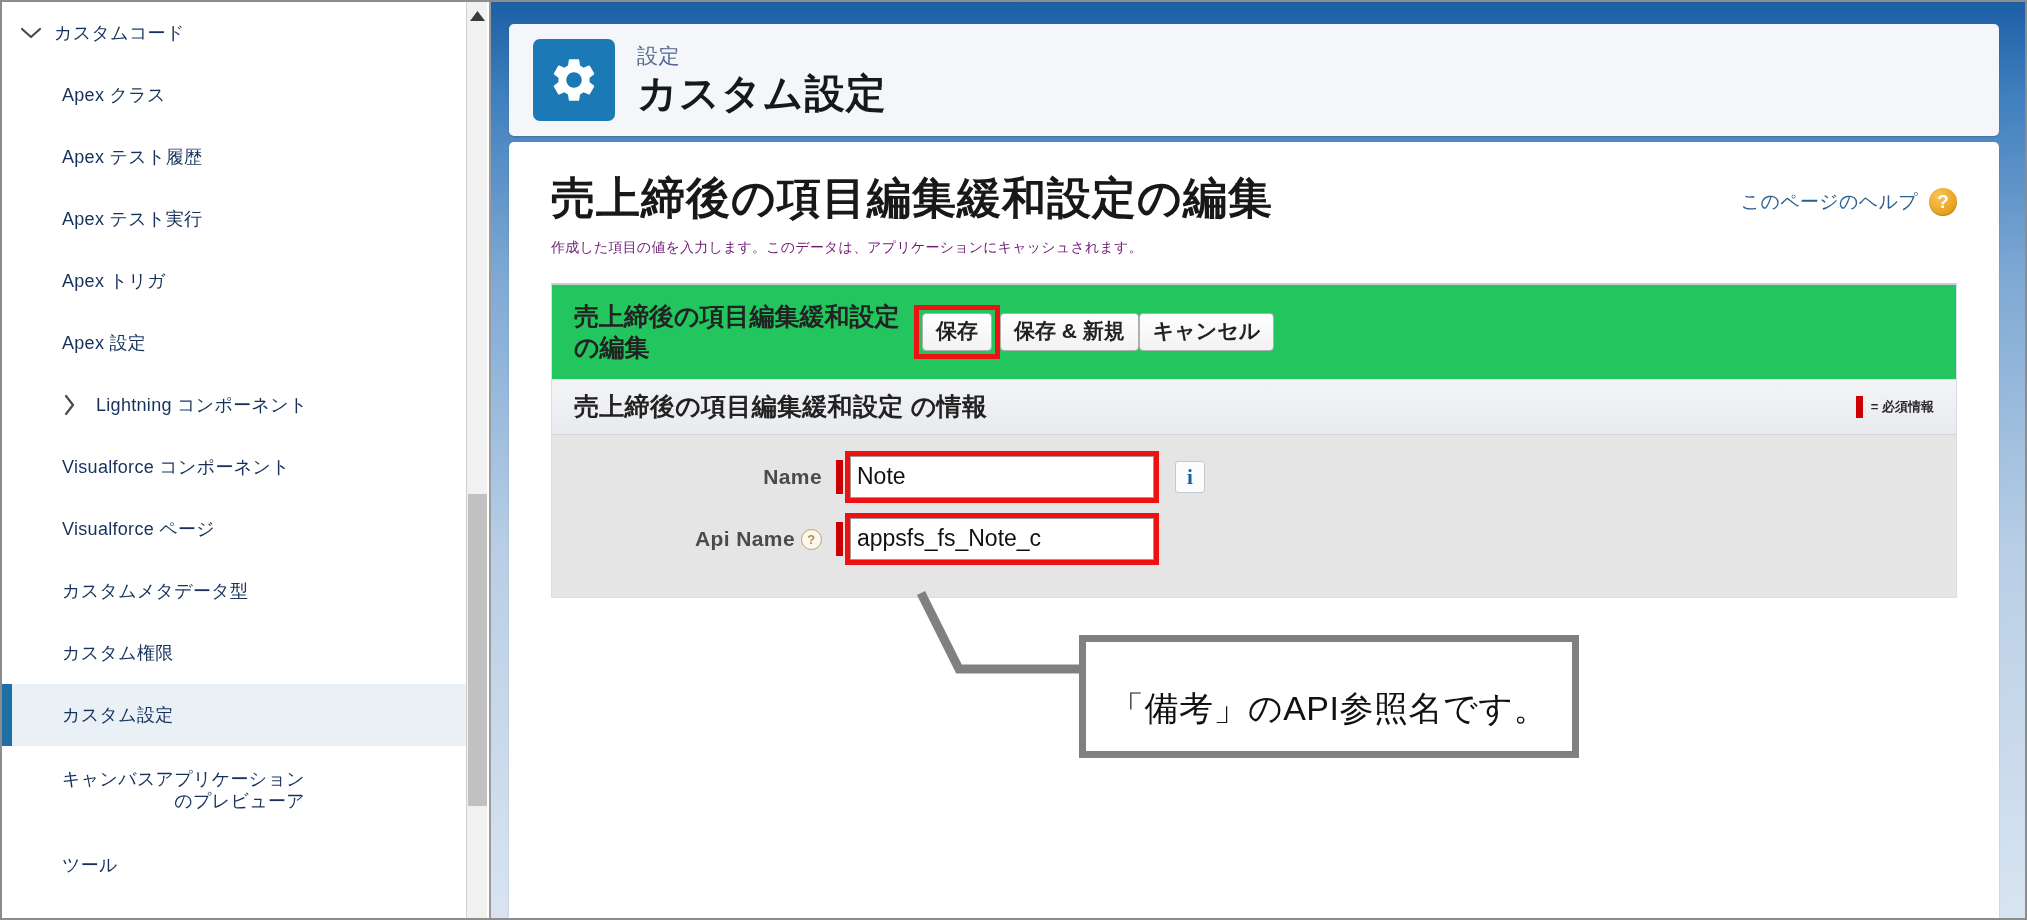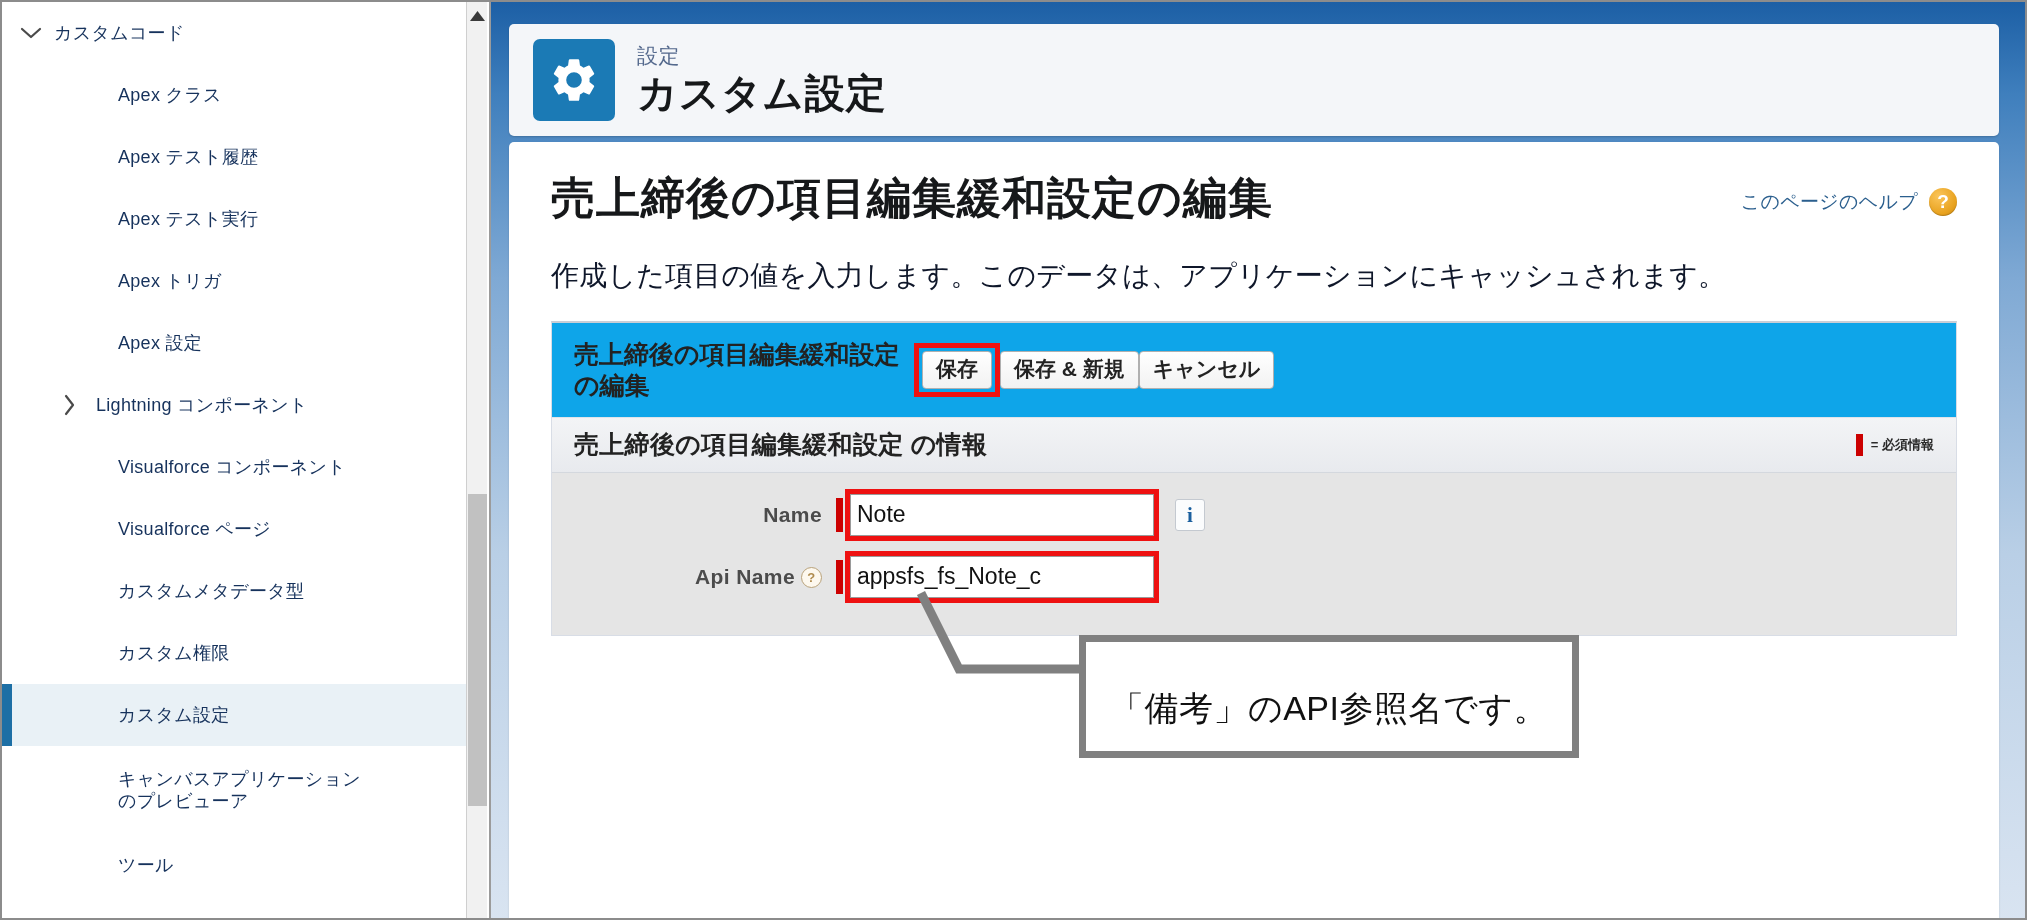--- a/index.html
+++ b/index.html
@@ -49,21 +49,21 @@
     color: #16325c;
     font-size: 18px;
     line-height: 1.25;
     letter-spacing: 0.3px;
     white-space: pre-line;
   }
   .nav-item .nav-label {
     display: block;
   }
   .nav-item.level0 { padding-left: 18px; }
-  .nav-item.level1 { padding-left: 116px; }
+  .nav-item.level1 { padding-left: 60px; text-align: right; }
   .nav-item.level1-caret { padding-left: 60px; }
   .nav-item.selected {
     background: #e9f1f6;
   }
   .nav-item.selected::before {
     content: "";
     position: absolute;
     left: 0; top: 0; bottom: 0;
     width: 10px;
     background: #1d6fa5;
@@ -216,40 +216,40 @@
     border-radius: 50%;
     background: radial-gradient(circle at 35% 30%, #fbc55a 0%, #e8a21f 65%, #c9860f 100%);
     color: #ffffff;
     font-size: 19px;
     font-weight: 700;
     display: flex; align-items: center; justify-content: center;
     box-shadow: inset 0 -1px 1px rgba(0,0,0,0.2);
   }
 
   #page-desc {
-    margin: 32px 42px 0 42px;
-    font-size: 28px;
-    color: #0f172a;
+    margin: 14px 42px 0 42px;
+    font-size: 14px;
+    color: #701a75;
     letter-spacing: 0.2px;
   }
 
   
   #form-panel {
     margin: 26px 42px 0 42px;
     border: 1px solid #d8dde6;
     border-top: 2px solid #c9ced6;
     background: #ffffff;
     box-sizing: border-box;
   }
   #panel-head {
     display: flex;
     align-items: center;
     padding: 16px 22px 16px 22px;
     border-bottom: 1px solid #e0e4ea;
-    background: #0ea5e9;
+    background: #22c55e;
   }
   #panel-head-title {
     font-size: 25px;
     font-weight: 700;
     color: #222;
     line-height: 1.25;
     width: 330px;
     flex: 0 0 330px;
     white-space: pre-line;
   }

